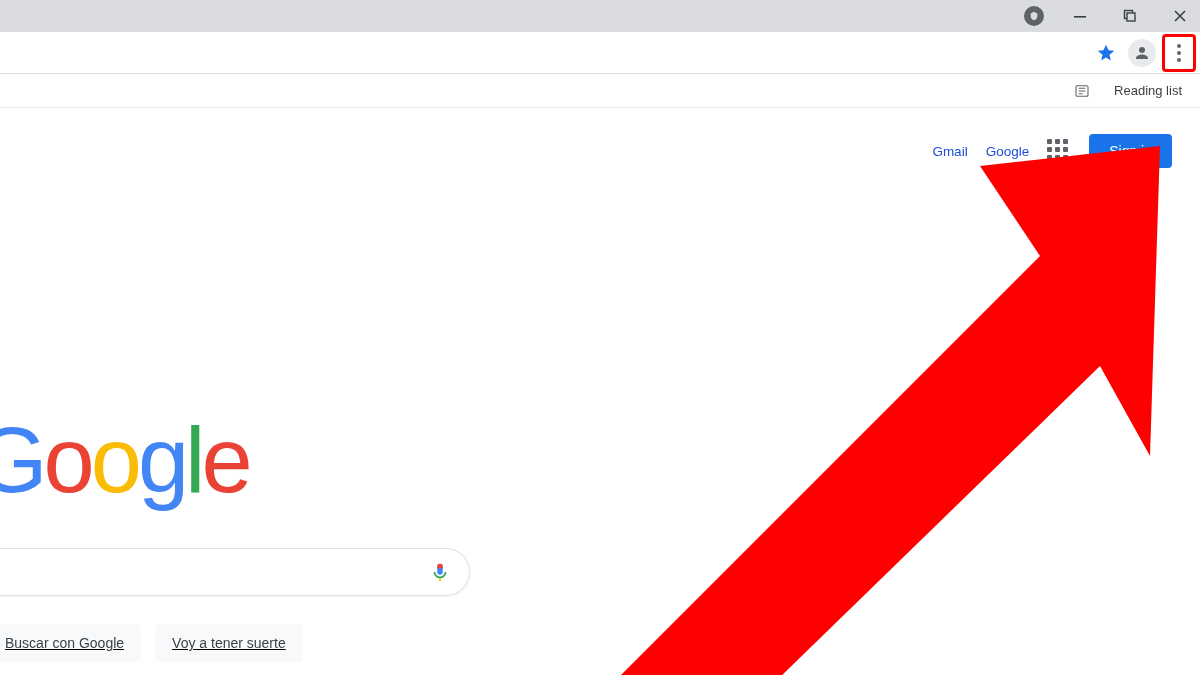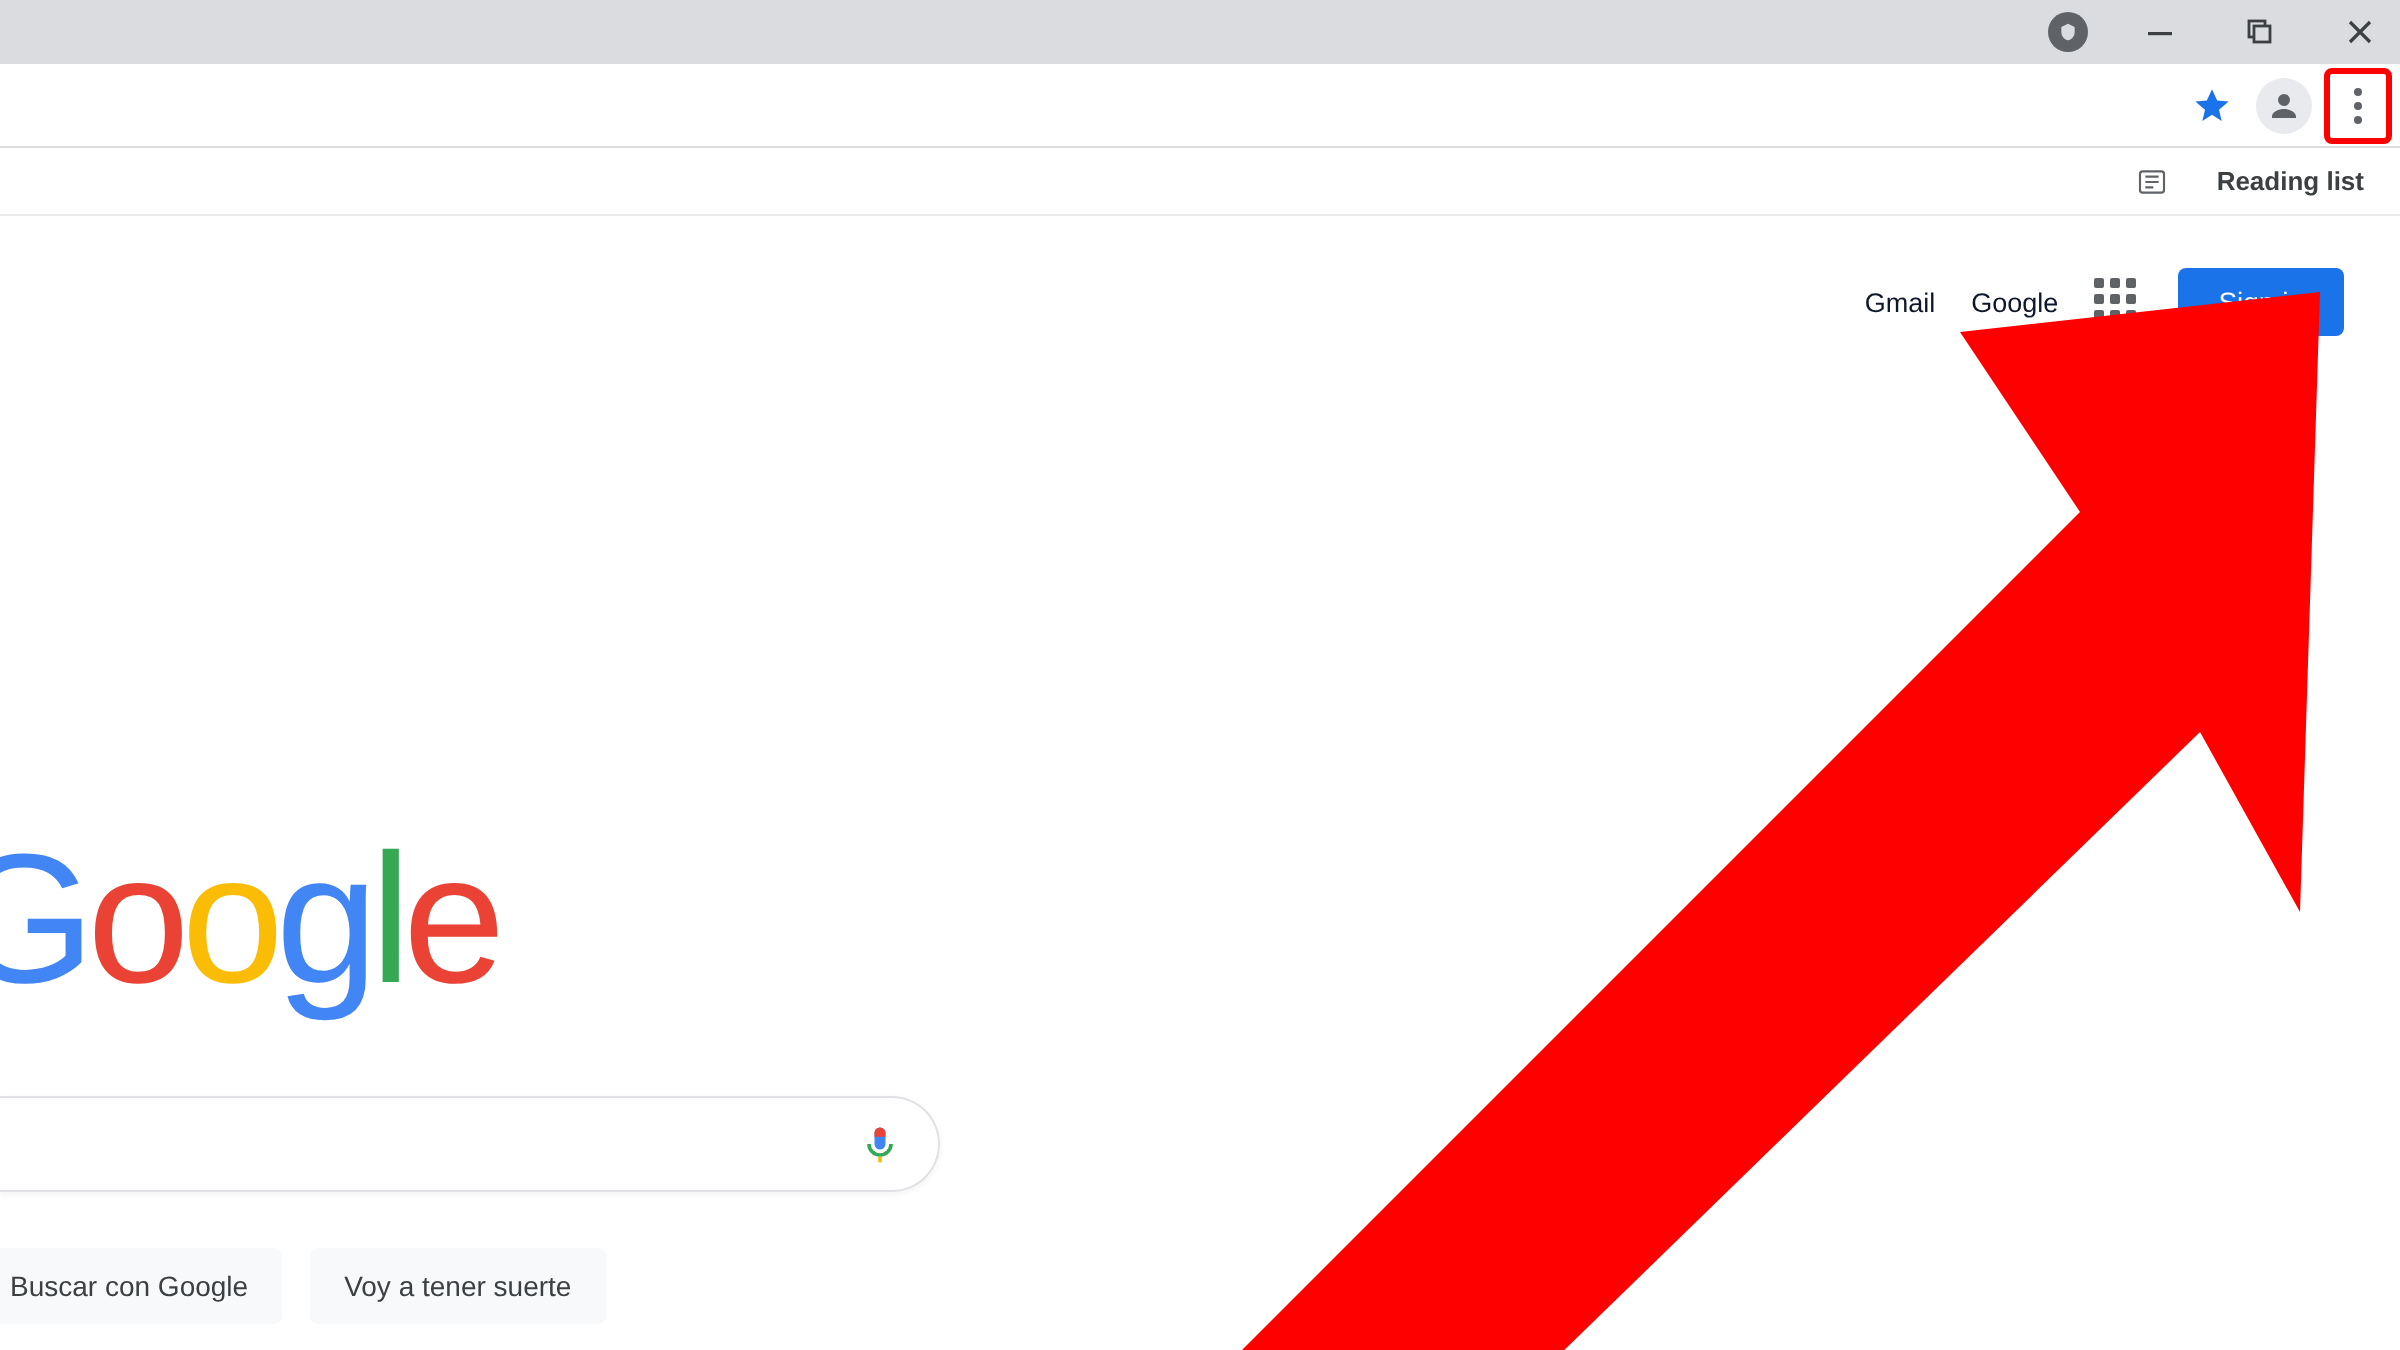--- a/index.html
+++ b/index.html
@@ -49,37 +49,37 @@
   .menu-btn .dots span{width:4px;height:4px;border-radius:50%;background:#5f6368;}
   .menu-highlight{
     position:absolute; inset:-4px; border:3px solid #ff0000; border-radius:4px;
     pointer-events:none;
   }
 
   
   .bookmarks{
     height:34px;border-bottom:1px solid #ebebeb;
     display:flex;justify-content:flex-end;align-items:center;
-    padding:0 18px;font-size:13px;color:#3c4043;gap:24px;font-weight:bold;
+    padding:0 18px;font-size:13px;color:#3c4043;gap:24px;
   }
   .bookmarks svg{width:16px;height:16px;fill:none;stroke:#5f6368;stroke-width:1.6;}
 
   
   .page{
     position:relative;
     height: calc(675px - 32px - 42px - 34px);
   }
 
   
   .page-nav{
     position:absolute; top:26px; right:28px;
     display:flex; align-items:center; gap:18px;
     font-size:13.5px; color:#202124;
   }
-  .page-nav a{color:#0f172a;text-decoration:none;cursor:pointer;}
+  .page-nav a{color:#1d4ed8;text-decoration:none;cursor:pointer;}
   .apps-btn{width:24px;height:24px;display:grid;grid-template-columns:repeat(3,5px);grid-template-rows:repeat(3,5px);gap:3px;cursor:pointer;}
   .apps-btn span{background:#5f6368;border-radius:1px;}
   .signin-btn{
     background:#1a73e8;color:#fff;border:none;border-radius:4px;
     padding:9px 20px;font-size:14px;cursor:pointer;
   }
 
   
   .logo{
     position:absolute; left:-24px; top:300px;
@@ -103,21 +103,21 @@
     box-shadow: 0 1px 3px rgba(32,33,36,.06);
   }
   .search input{
     flex:1; border:none; outline:none; font-size:16px; padding-left:14px; background:transparent;
   }
   .mic{width:22px;height:22px;cursor:pointer;}
 
   
   .btn-row{
     position:absolute; left:0; top:516px;
-    display:flex; gap:14px;
+    display:flex; gap:14px;text-decoration:underline;
   }
   .ggl-btn{
     background:#f8f9fa;color:#3c4043;border:1px solid #f8f9fa;
     border-radius:4px;font-size:14px;padding:10px 16px;cursor:pointer;
   }
   .ggl-btn:first-child{border-top-left-radius:0;border-bottom-left-radius:0;padding-left:4px;}
 
   
   .big-arrow{
     position:absolute; pointer-events:none;

